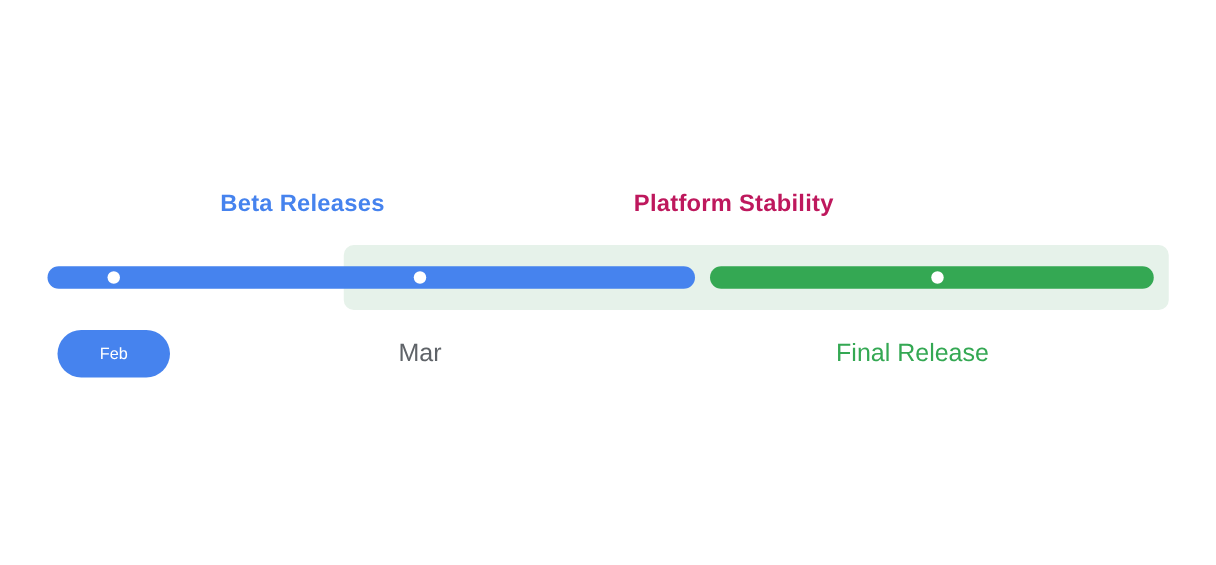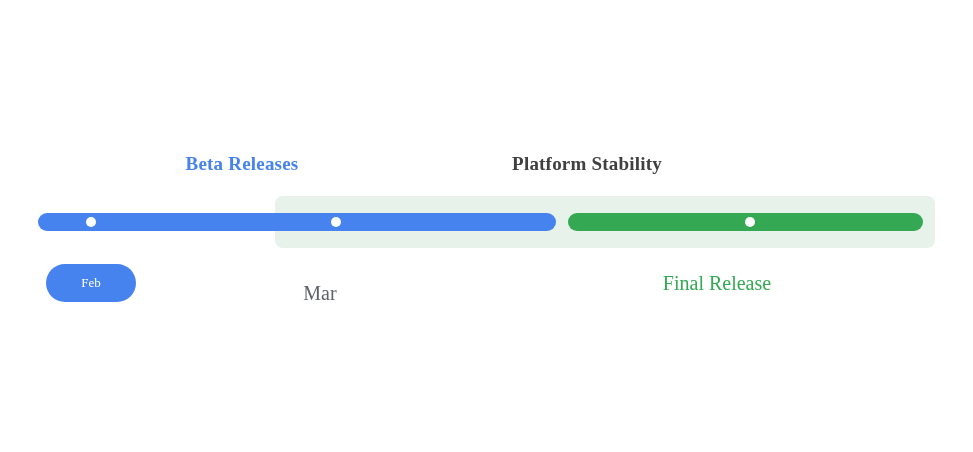--- a/index.html
+++ b/index.html
@@ -7,21 +7,20 @@
     padding: 0;
     background: #ffffff;
     font-family: "Liberation Sans", sans-serif;
   }
   .canvas {
     position: relative;
     width: 973px;
     height: 408px;
     background: #ffffff;
     overflow: hidden;
-    font-family: Liberation Serif, serif;
   }
   
   .stability-region {
     position: absolute;
     left: 275px;
     top: 196px;
     width: 660px;
     height: 52px;
     border-radius: 8px;
   }
@@ -72,33 +71,33 @@
     text-align: center;
   }
   
   .axis-label {
     position: absolute;
     top: 272px;
     width: 200px;
     text-align: center;
     font-size: 20px;
   }
-  .axis-label-mar { left: 220px; margin-top: 10px; }
-  .axis-label-final { left: 617px; text-align: center; }
+  .axis-label-mar { left: 236px; }
+  .axis-label-final { left: 630px; text-align: center; }
 </style>
 </head>
 <body>
 
 <div class="canvas">
 
   <div class="stability-region" style="background-color: rgb(230, 242, 234);"></div>
 
   <div class="phase-label phase-label-beta" style="color: rgb(70, 131, 238);">Beta Releases</div>
 
-  <div class="phase-label phase-label-stability" style="color: #404040;">Platform Stability</div>
+  <div class="phase-label phase-label-stability" style="color: #be185d;">Platform Stability</div>
 
   <div class="bar bar-beta" style="background-color: rgb(70, 131, 238);"></div>
 
   <div class="dot dot-1"></div>
   <div class="dot dot-2"></div>
 
   <div class="bar bar-stability" style="background-color: rgb(52, 168, 83);"></div>
 
   <div class="dot dot-3"></div>
 

